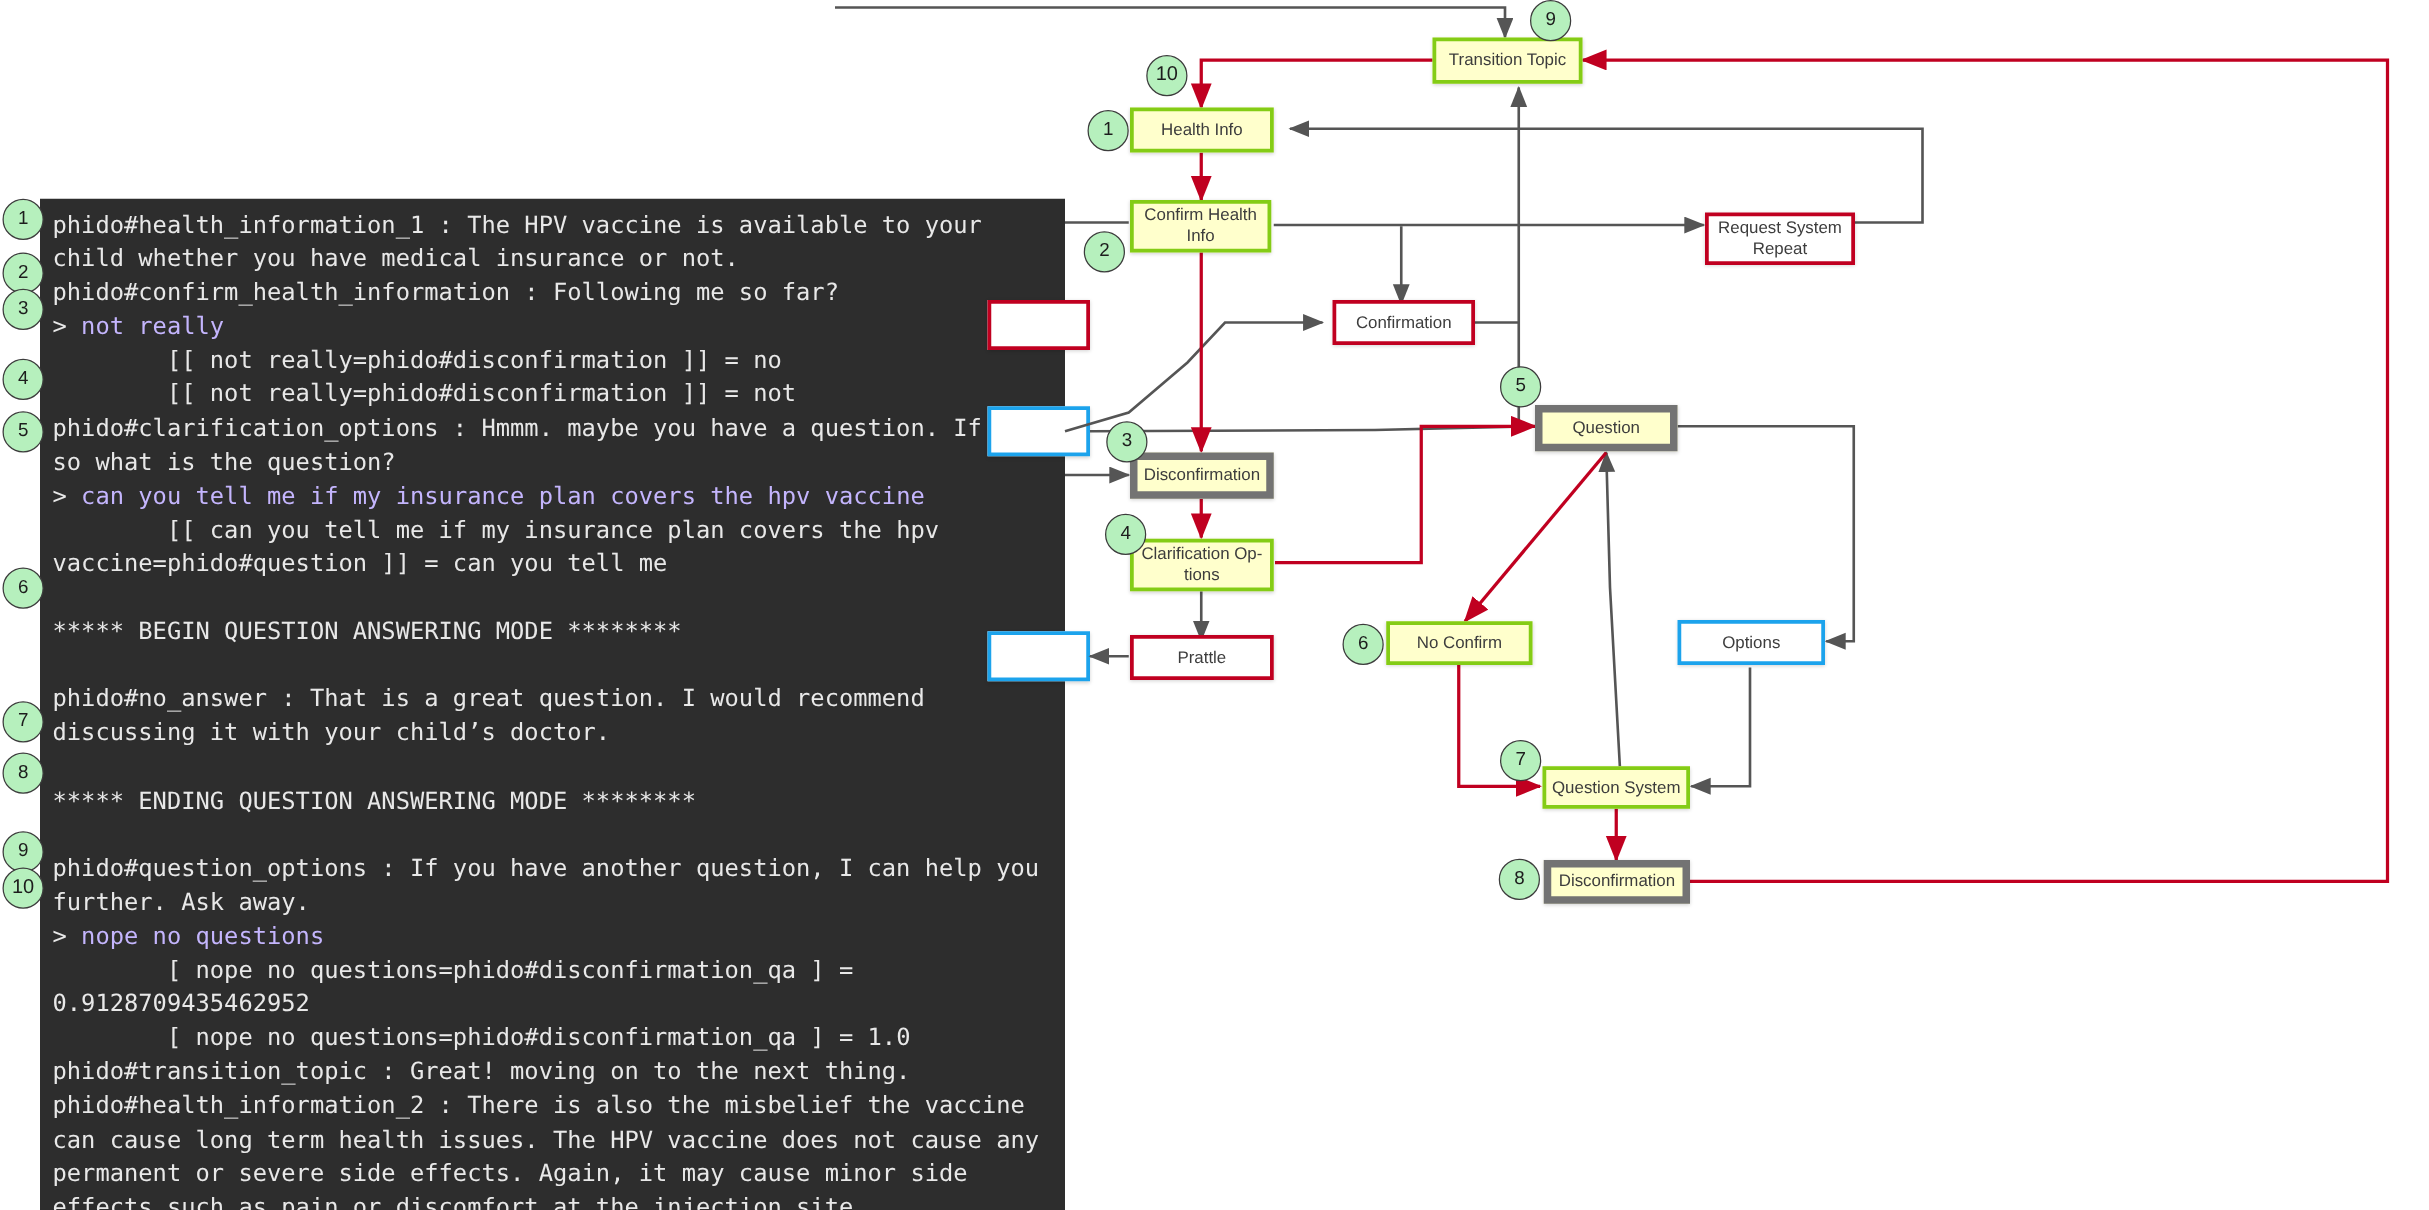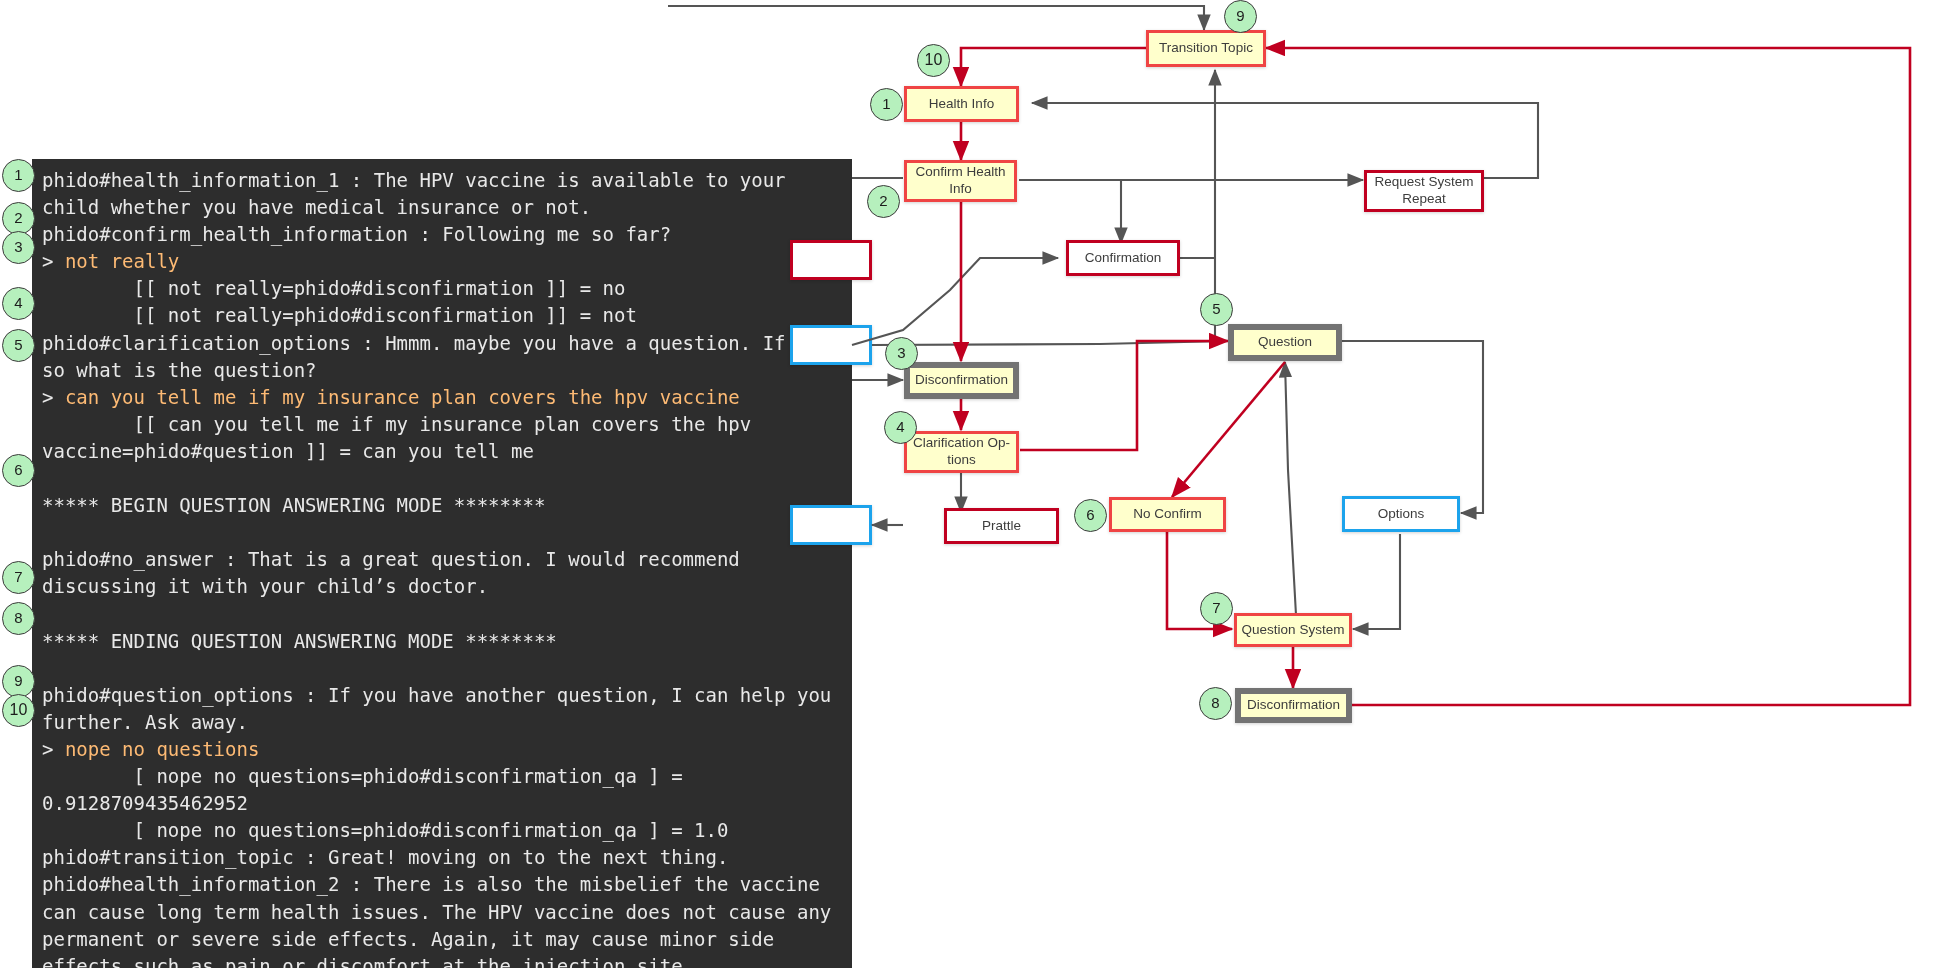--- a/index.html
+++ b/index.html
@@ -10,40 +10,40 @@
 
   
   #terminal{
     position:absolute;left:32px;top:159px;width:820px;height:901px;
     background:#2d2d2d;box-sizing:border-box;padding:8px 10px 0 10px;
     font-family:"DejaVu Sans Mono","Liberation Mono",monospace;
     font-size:19px;line-height:27.1px;color:#e8e8e8;white-space:pre-wrap;
     overflow:hidden;letter-spacing:0px;
   }
   .tl{display:block;white-space:pre-wrap;word-break:break-word;}
-  .user{color:#fdba74;}
+  .user{color:#c4b5fd;}
   .prompt{color:#e8e8e8;}
 
   
   .badge{
     position:absolute;width:31px;height:31px;border-radius:50%;
     background:#b6f0bd;border:1.4px solid #3c3c3c;
     color:#1d1d1d;font-size:15px;line-height:29px;text-align:center;
     font-family:"Liberation Sans",sans-serif;z-index:40;
   }
   .badge.small{font-size:16px;}
 
   
   .node{
     position:absolute;box-sizing:border-box;display:flex;
     align-items:center;justify-content:center;text-align:center;
     font-size:13.5px;color:#3d3d3d;line-height:1.25;padding:2px 4px;
     z-index:30;background:#ffffff;
   }
-  .n-yellow-blue{background:#ffffcc;border:3px solid #ef4444;
+  .n-yellow-blue{background:#ffffcc;border:3px solid #84cc16;
                  box-shadow:0 1px 3px rgba(0,0,0,.18);}
   .n-yellow-red{background:#ffffcc;border:6px solid #737373;
                 box-shadow:0 1px 3px rgba(0,0,0,.18);}
   .n-white-red{background:#ffffff;border:3px solid #c00020;
                box-shadow:0 1px 3px rgba(0,0,0,.18);}
   .n-white-blue{background:#ffffff;border:3px solid #1ca3ec;
                 box-shadow:0 1px 3px rgba(0,0,0,.18);}
 
   svg#wires{position:absolute;left:0;top:0;width:1943px;height:968px;z-index:10;}
 </style>
@@ -142,21 +142,21 @@
   </div>
 
   <div class="node n-yellow-red" style="left:904px;top:362px;width:115px;height:37px;">
     <span>Disconfirmation</span>
   </div>
 
   <div class="node n-yellow-blue" style="left:904px;top:431px;width:115px;height:42px;">
     <span>Clarification Op-<br>tions</span>
   </div>
 
-  <div class="node n-white-red" style="left:904px;top:508px;width:115px;height:36px;margin-left:40px;">
+  <div class="node n-white-red" style="left:904px;top:508px;width:115px;height:36px;">
     <span>Prattle</span>
   </div>
 
   <div class="node n-yellow-blue" style="left:1109px;top:497px;width:117px;height:35px;">
     <span>No Confirm</span>
   </div>
 
   <div class="node n-white-blue" style="left:1342px;top:496px;width:118px;height:36px;">
     <span>Options</span>
   </div>

